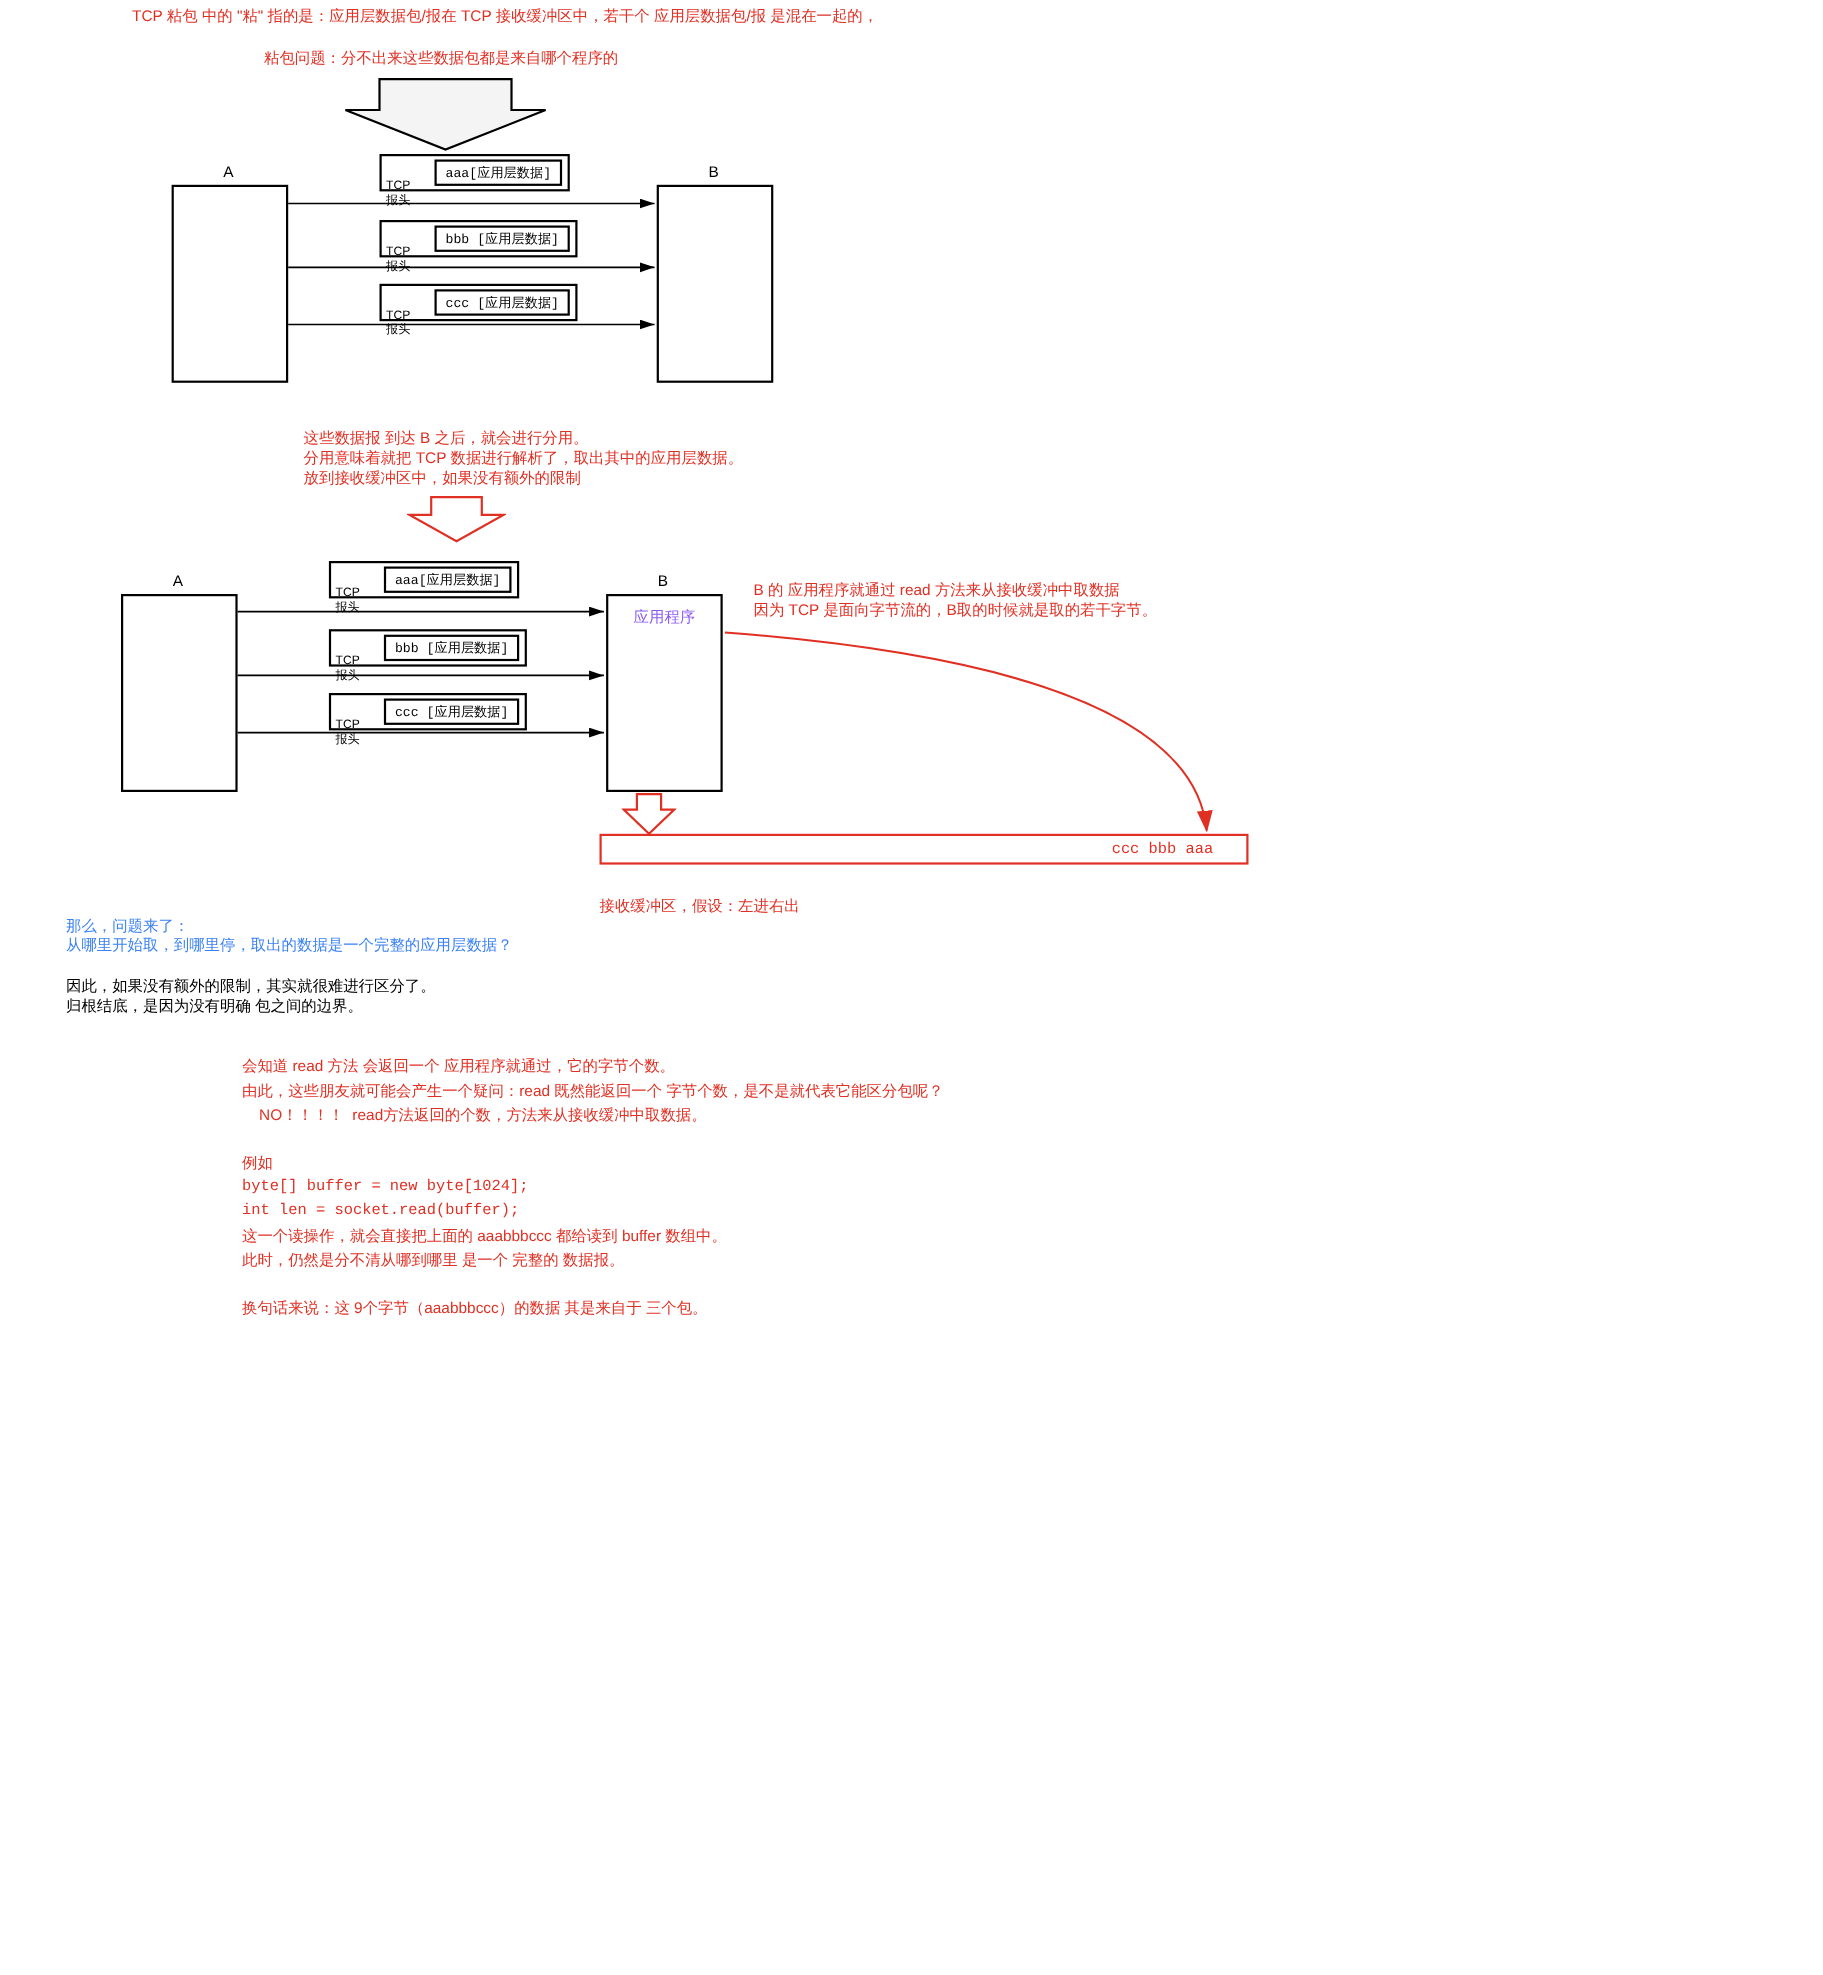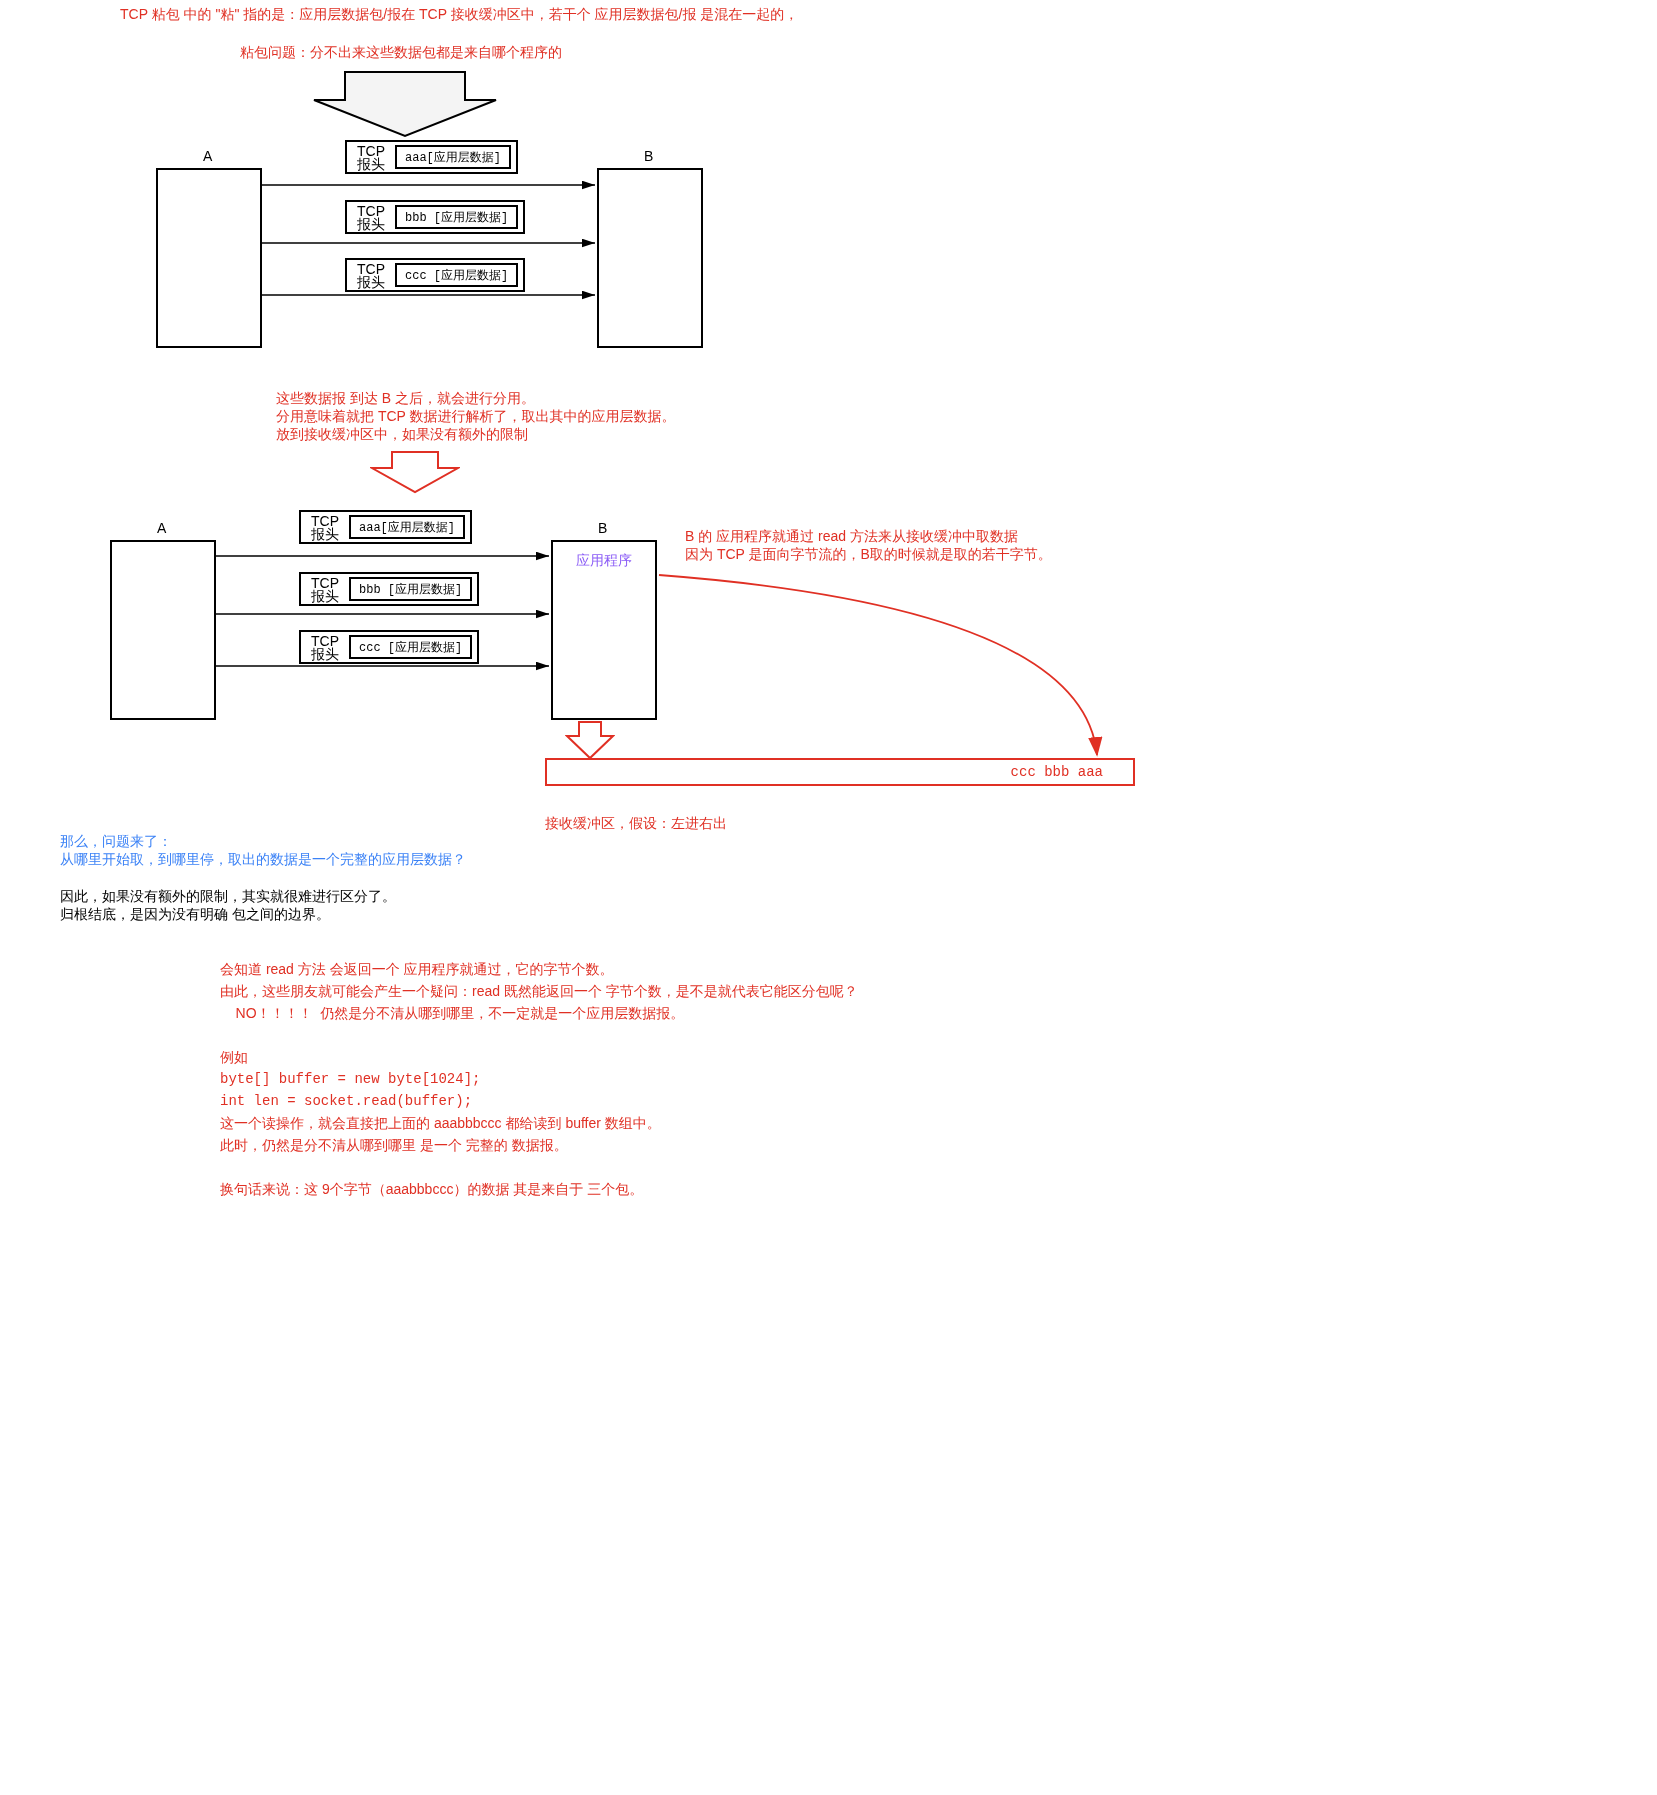--- a/index.html
+++ b/index.html
@@ -12,25 +12,24 @@
     .packet-box {
       border: 2px solid #000;
       background: #fff;
       display: flex;
       align-items: stretch;
       height: 34px;
       box-sizing: border-box;
     }
     .packet-head {
       width: 48px;
-      font-size: 14px;
+      font-size: 11px;
       line-height: 13px;
-      padding: 3px 4px;
+      padding: 21px 4px;
       box-sizing: border-box;
-      text-align: center;
     }
     .packet-body {
       border: 2px solid #000;
       margin: 3px 5px 3px 0;
       padding: 2px 8px;
       font-size: 12px;
       display: flex;
       align-items: center;
       white-space: nowrap;
     }
@@ -172,21 +171,21 @@
   </div>
 
   <div class="abs black" style="left:60px; top:888px;">
     <div>因此，如果没有额外的限制，其实就很难进行区分了。</div>
     <div>归根结底，是因为没有明确 包之间的边界。</div>
   </div>
 
   <div class="abs red" style="left:220px; top:958px; line-height:22px;">
     <div>会知道 read 方法 会返回一个 应用程序就通过，它的字节个数。</div>
     <div>由此，这些朋友就可能会产生一个疑问：read 既然能返回一个 字节个数，是不是就代表它能区分包呢？</div>
-    <div style="white-space: pre;">    NO！！！！  仍然是分不清从哪到哪里，不一定就是一个应用层数据报。</div>
+    <div style="white-space: pre;">    NO！！！！  read方法返回的个数，方法来从接收缓冲中取数据。</div>
     <div>&nbsp;</div>
     <div>例如</div>
     <div class="mono">byte[] buffer = new byte[1024];</div>
     <div class="mono">int len = socket.read(buffer);</div>
     <div>这一个读操作，就会直接把上面的 aaabbbccc 都给读到 buffer 数组中。</div>
     <div>此时，仍然是分不清从哪到哪里 是一个 完整的 数据报。</div>
     <div>&nbsp;</div>
     <div>换句话来说：这 9个字节（aaabbbccc）的数据 其是来自于 三个包。</div>
   </div>
 

